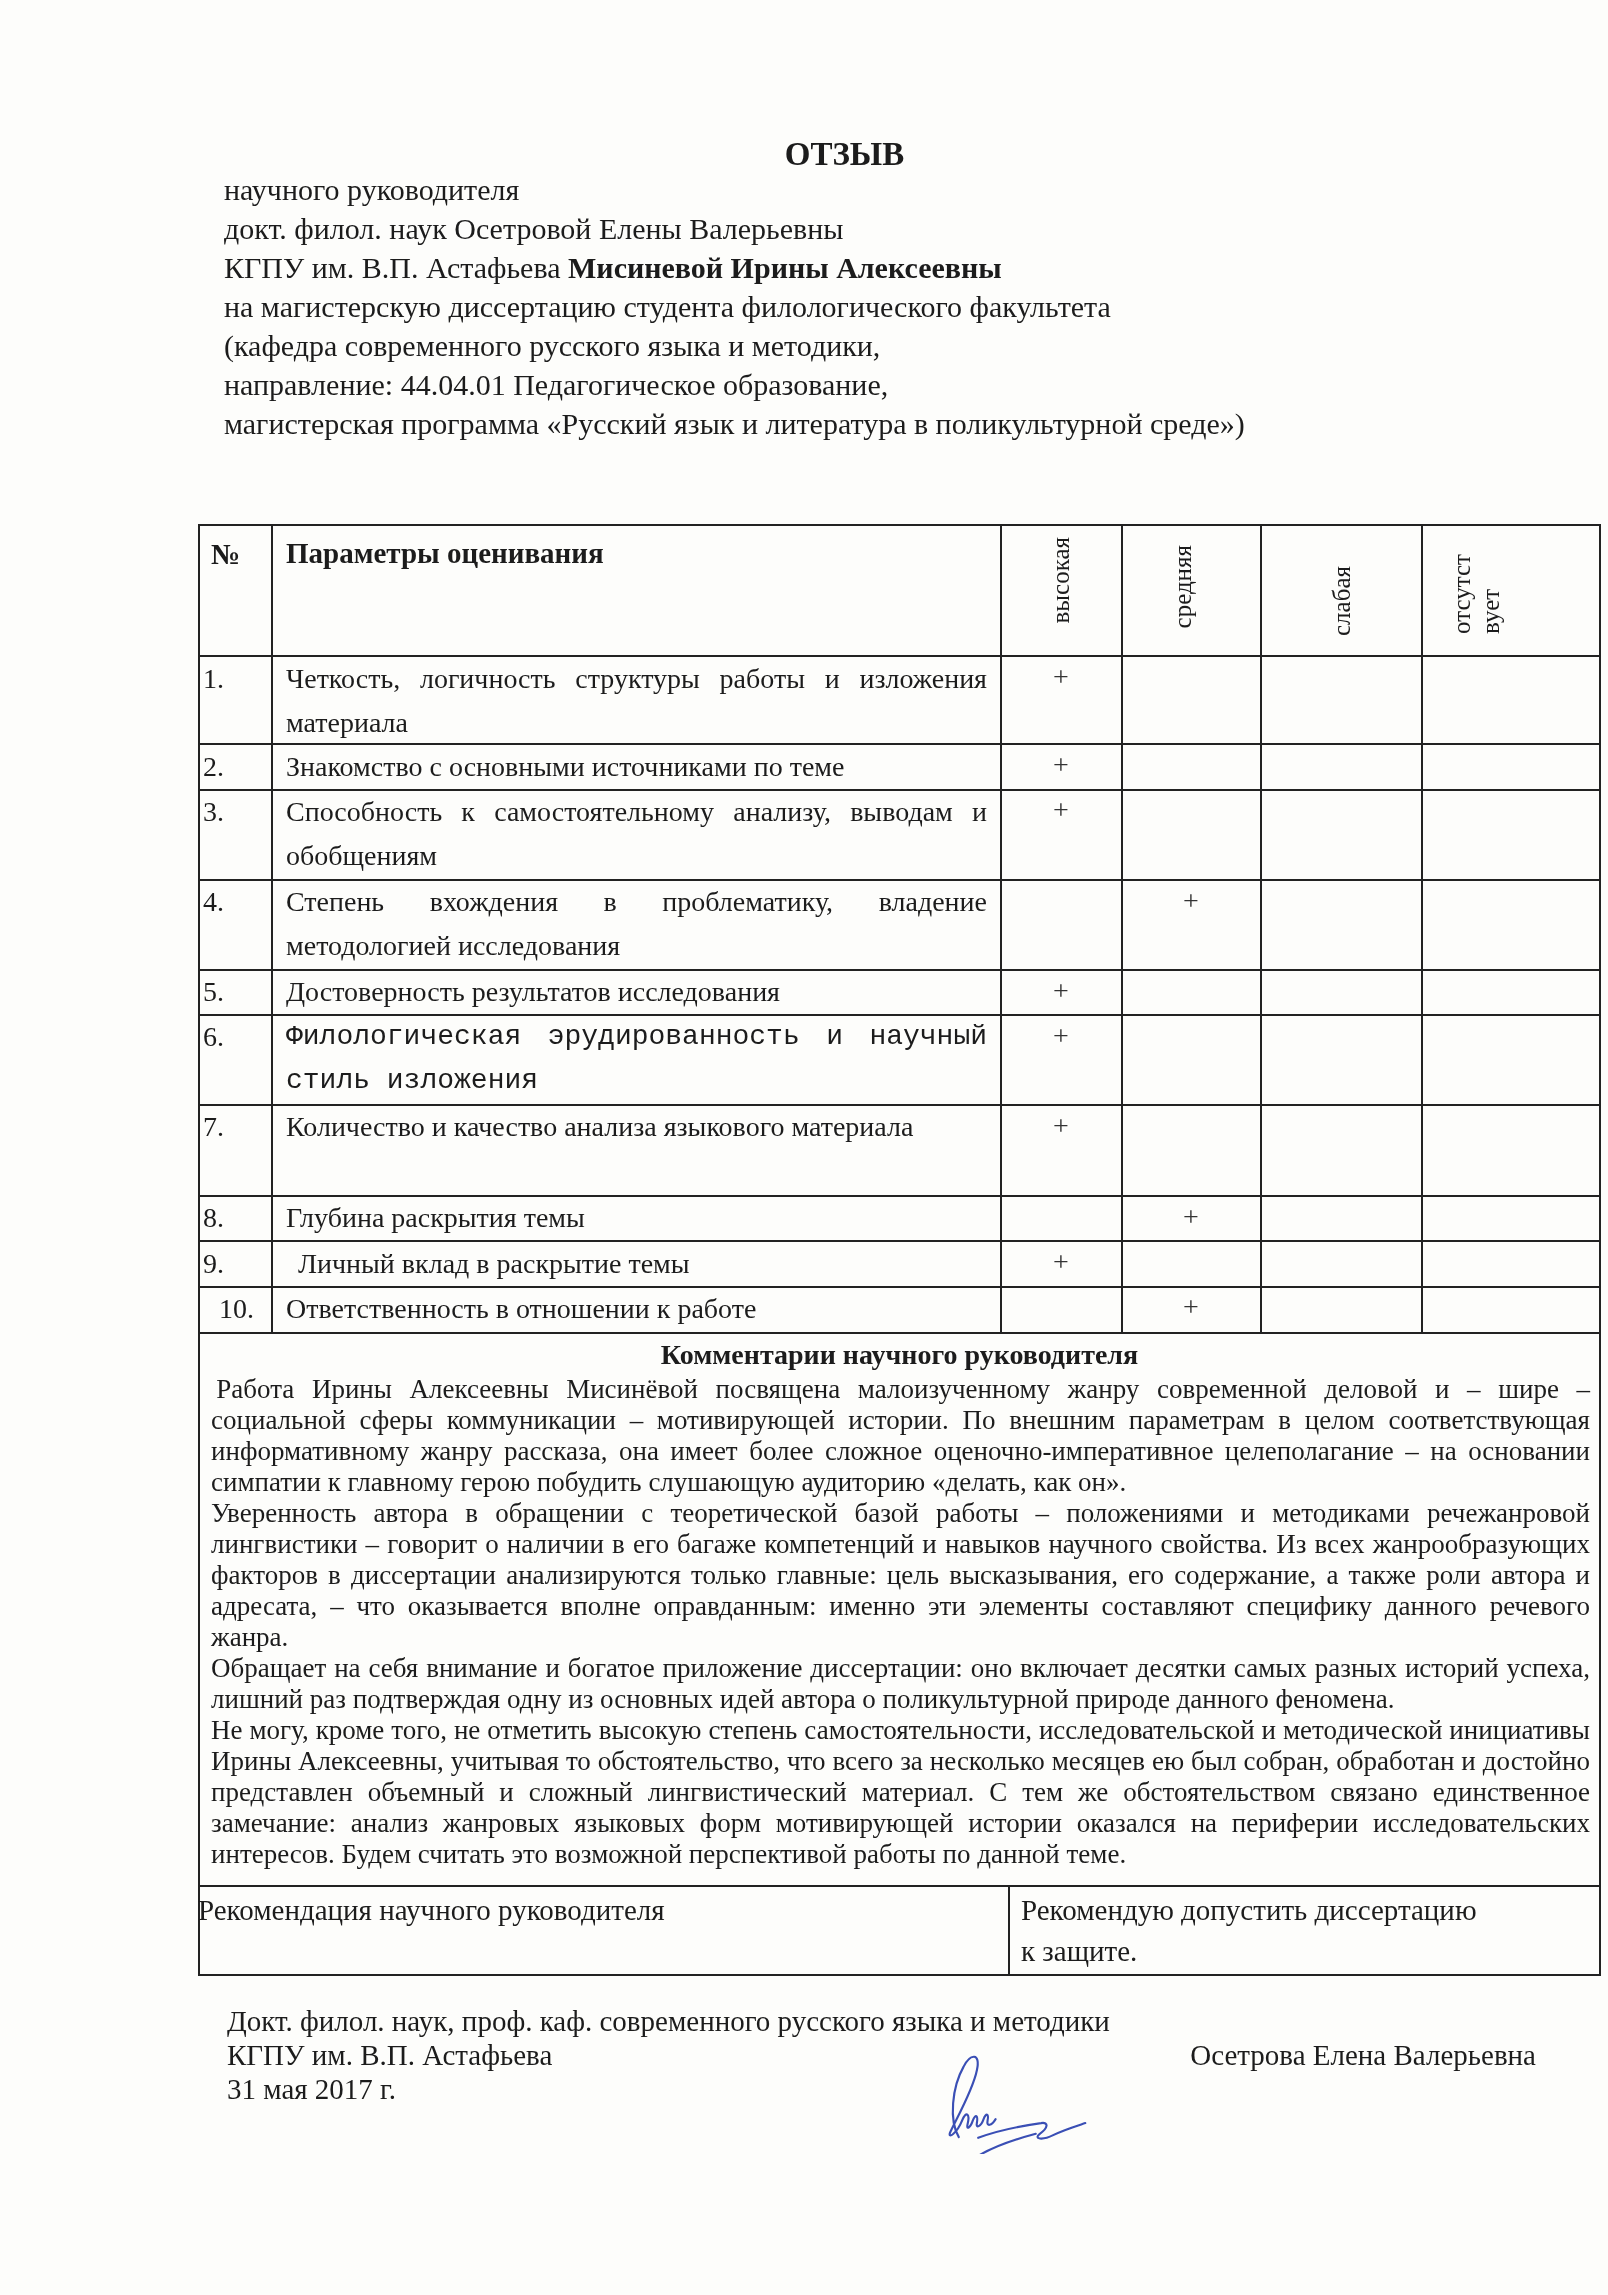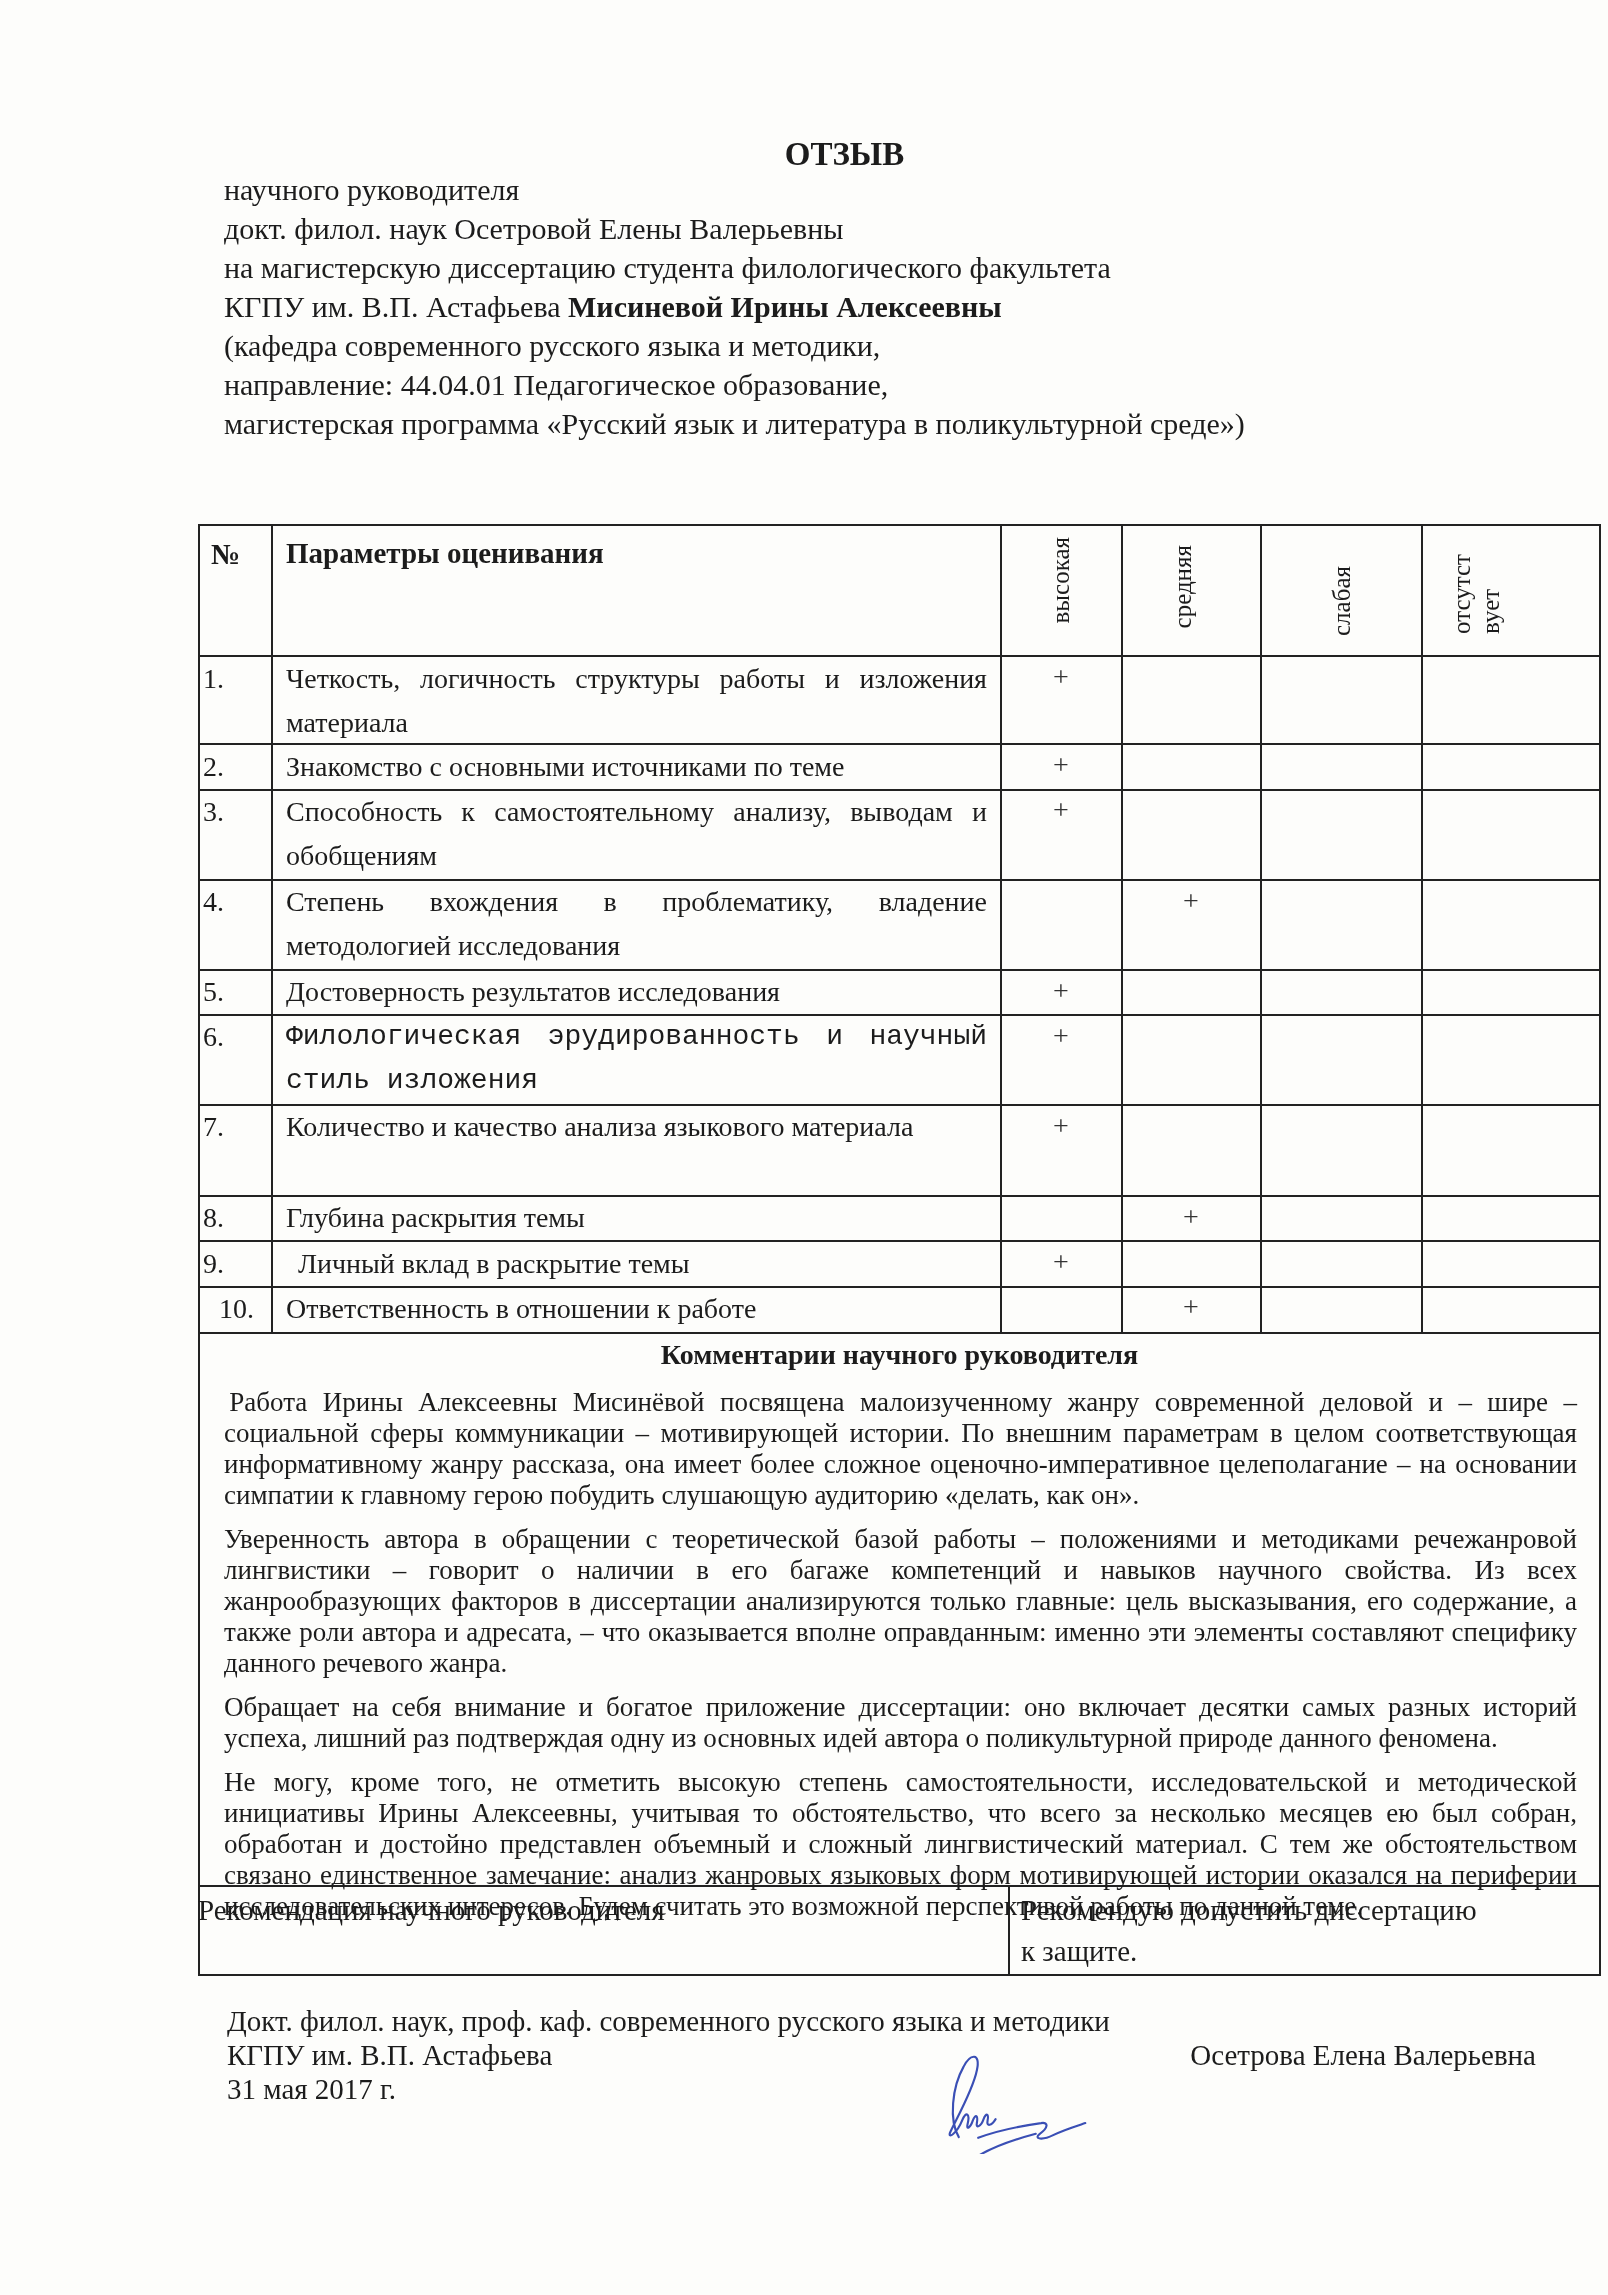--- a/index.html
+++ b/index.html
@@ -40,42 +40,42 @@
   .hdr-param { position: absolute; left: 286px; top: 533px; font-size: 29px; font-weight: bold; line-height: 40px; }
 
   .comments-title {
     position: absolute; left: 198px; width: 1403px; top: 1336px; text-align: center;
     font-size: 28px; font-weight: bold; line-height: 37px;
   }
   .comments {
     position: absolute; left: 211px; width: 1379px; top: 1374px;
     font-size: 27px; line-height: 31px; text-align: justify;
   }
-  .comments p { margin: 13px; }
+  .comments p { margin: 0; }
   .comments p.indent { text-indent: 5.3px; }
 
   .rec-label { position: absolute; left: 198px; width: 811px; top: 1890px; text-align: left; font-size: 29px; line-height: 40px; }
   .rec-value { position: absolute; left: 1021px; width: 574px; top: 1890px; font-size: 29px; line-height: 41px; }
 
   .footer { position: absolute; left: 227px; top: 2004px; font-size: 29px; line-height: 34px; width: 1309px; }
   .footer .row { position: relative; height: 34px; white-space: nowrap; }
   .footer .right { position: absolute; right: 0; top: 0; }
 
   .signature { position: absolute; left: 922px; top: 2040px; width: 174px; height: 114px; }
 </style>
 </head>
 <body>
 
 <div class="abs title">ОТЗЫВ</div>
 
 <div class="abs head-lines">
   <div>научного руководителя</div>
   <div>докт. филол. наук Осетровой Елены Валерьевны</div>
+  <div><span>КГПУ им. В.П. Астафьева </span><span class="b">Мисиневой Ирины Алексеевны</span></div>
   <div>на магистерскую диссертацию студента филологического факультета</div>
-  <div><span>КГПУ им. В.П. Астафьева </span><span class="b">Мисиневой Ирины Алексеевны</span></div>
   <div>(кафедра современного русского языка и методики,</div>
   <div>направление: 44.04.01 Педагогическое образование,</div>
   <div>магистерская программа  «Русский язык и литература в поликультурной среде»)</div>
 </div>
 
 <div class="abs table"></div>
 
 <div class="hline" style="top:655px"></div>
 <div class="hline" style="top:743px"></div>
 <div class="hline" style="top:789px"></div>

